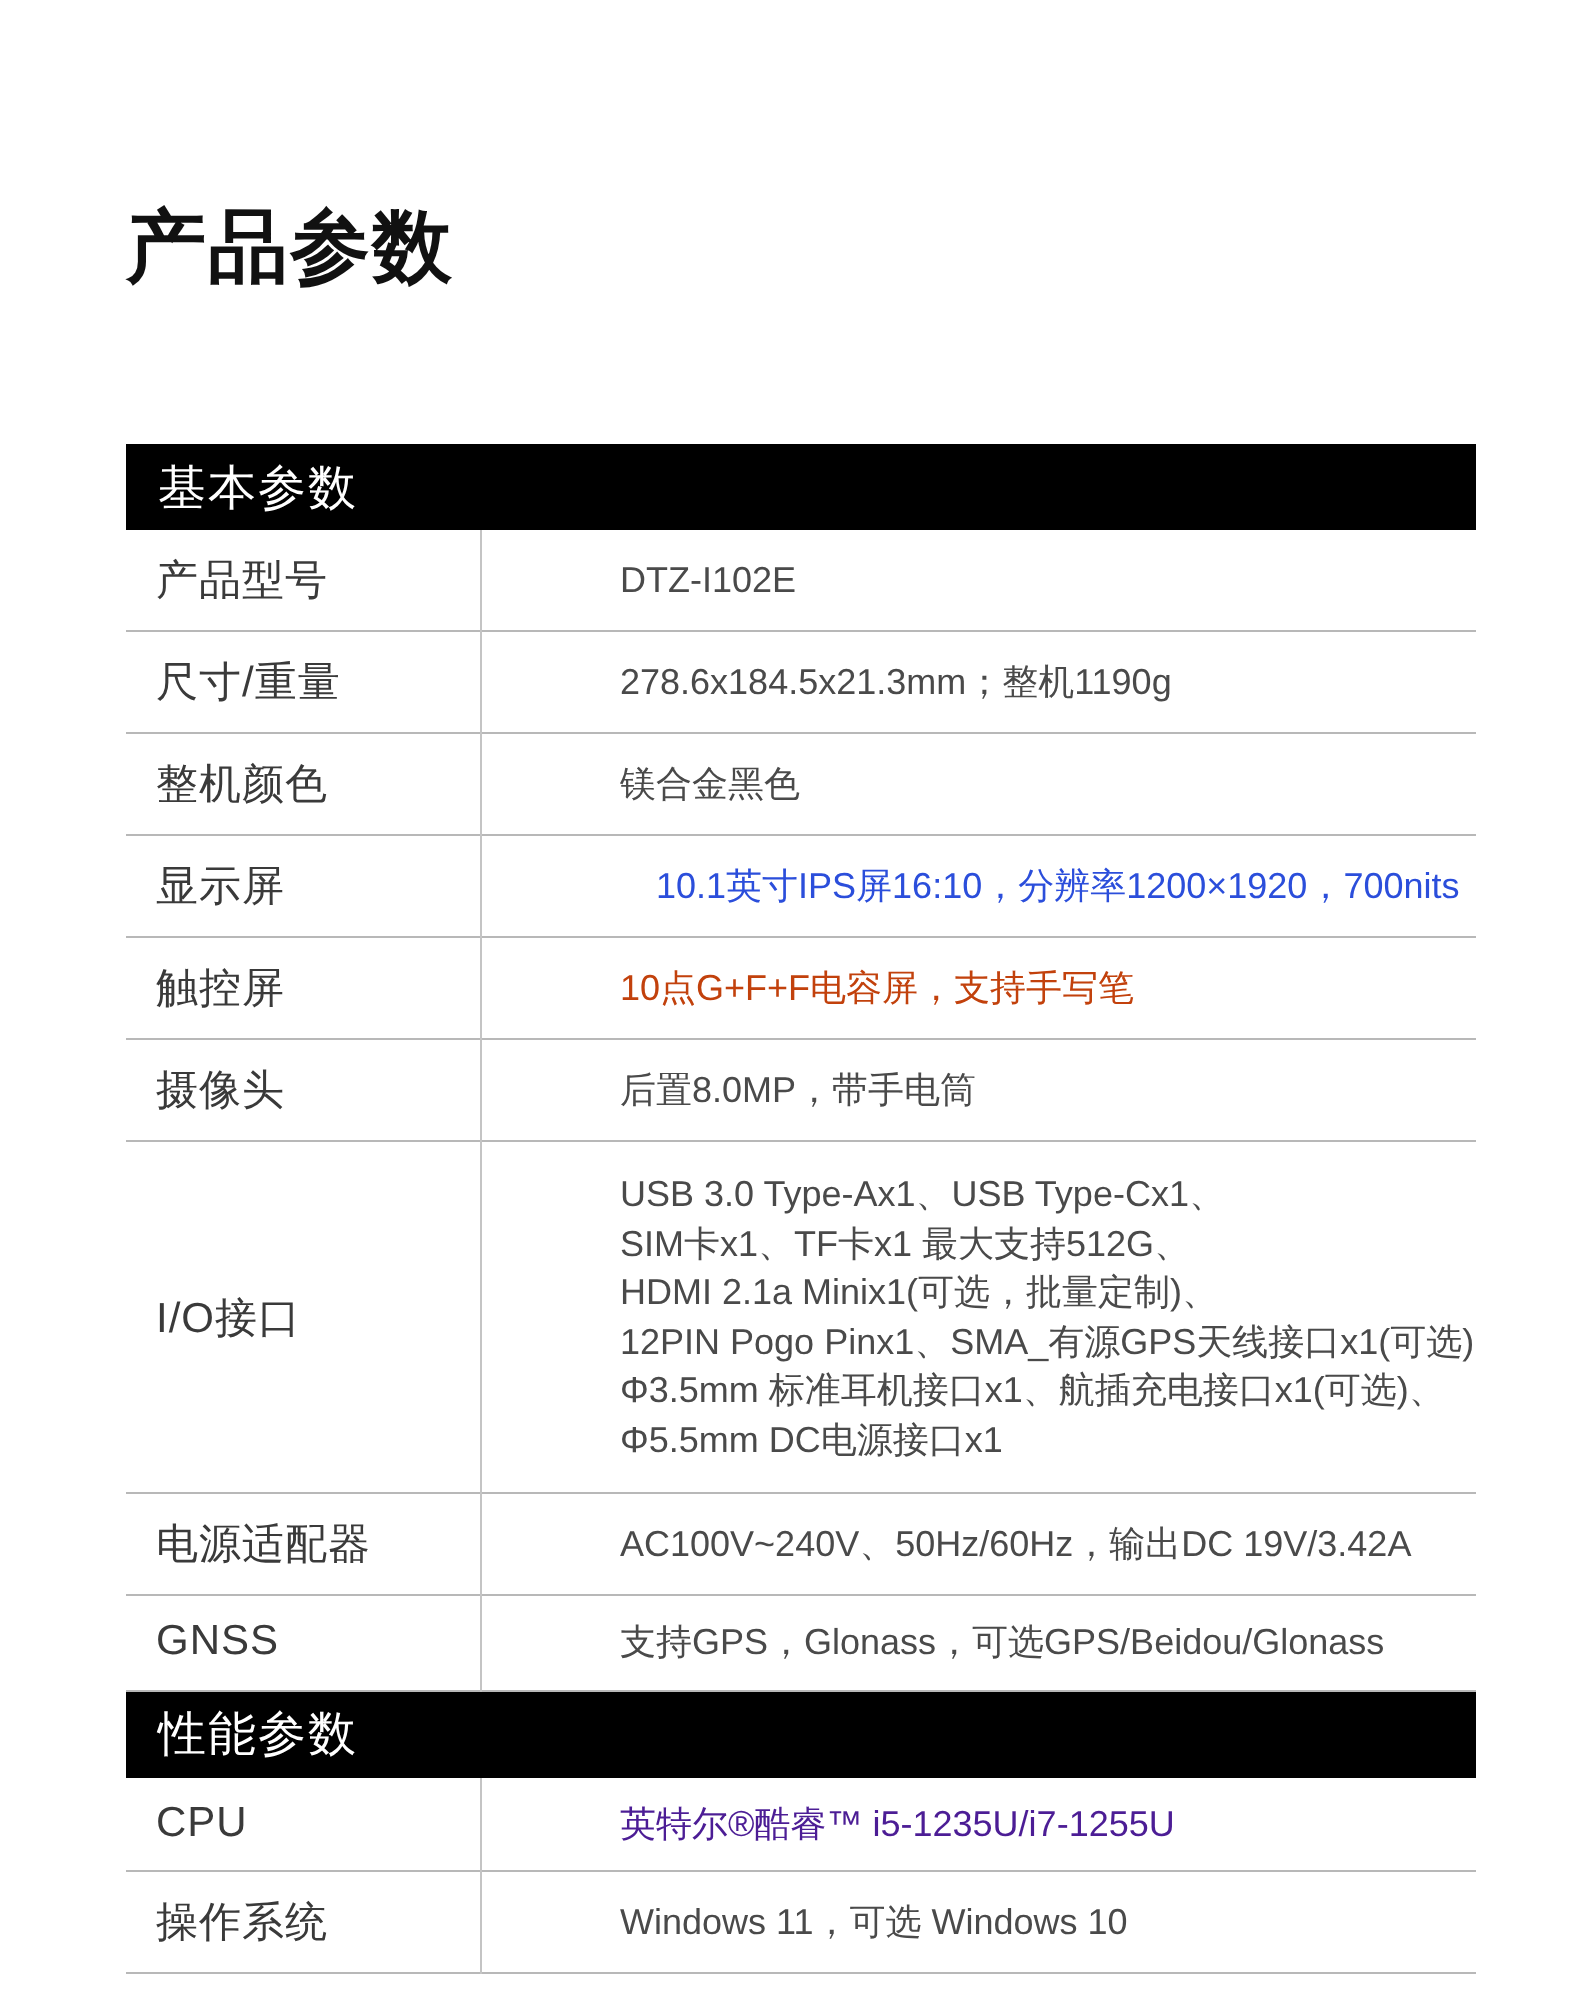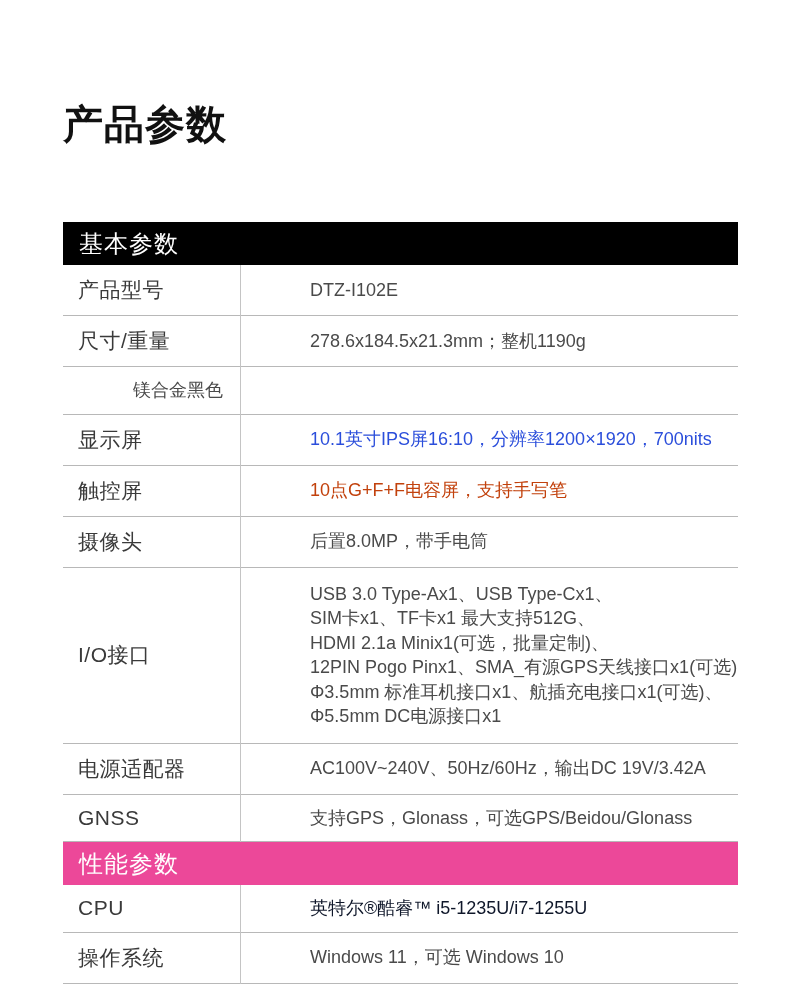--- a/index.html
+++ b/index.html
@@ -105,25 +105,26 @@
         <div class="section-rows">
           <div class="spec-row">
             <div class="spec-label">产品型号</div>
             <div class="spec-value">DTZ-I102E</div>
           </div>
           <div class="spec-row">
             <div class="spec-label">尺寸/重量</div>
             <div class="spec-value">278.6x184.5x21.3mm；整机1190g</div>
           </div>
           <div class="spec-row">
+            <div class="spec-label">整机颜色</div>
             <div class="spec-value">镁合金黑色</div>
           </div>
           <div class="spec-row">
             <div class="spec-label">显示屏</div>
-            <div class="spec-value highlight" style="color: rgb(43, 78, 219);">10.1英寸IPS屏16:10，分辨率1200×1920，700nits</div>
+            <div class="spec-value highlight" style="color: rgb(43, 78, 219); margin-left: 18px;">10.1英寸IPS屏16:10，分辨率1200×1920，700nits</div>
           </div>
           <div class="spec-row">
             <div class="spec-label">触控屏</div>
             <div class="spec-value highlight" style="color: #c2410c;">10点G+F+F电容屏，支持手写笔</div>
           </div>
           <div class="spec-row">
             <div class="spec-label">摄像头</div>
             <div class="spec-value">后置8.0MP，带手电筒</div>
           </div>
           <div class="spec-row io-row">
@@ -141,25 +142,25 @@
             <div class="spec-label">电源适配器</div>
             <div class="spec-value">AC100V~240V、50Hz/60Hz，输出DC 19V/3.42A</div>
           </div>
           <div class="spec-row">
             <div class="spec-label">GNSS</div>
             <div class="spec-value">支持GPS，Glonass，可选GPS/Beidou/Glonass</div>
           </div>
         </div>
       </section>
       <section>
-        <div class="section-header" style="background: #ec4899; color: rgb(255, 255, 255);">性能参数</div>
+        <div class="section-header" style="background: #000000; color: rgb(255, 255, 255);">性能参数</div>
         <div class="section-rows">
           <div class="spec-row">
             <div class="spec-label">CPU</div>
-            <div class="spec-value highlight" style="color: #0f172a;">英特尔®酷睿™ i5-1235U/i7-1255U</div>
+            <div class="spec-value highlight" style="color: #4c1d95;">英特尔®酷睿™ i5-1235U/i7-1255U</div>
           </div>
           <div class="spec-row">
             <div class="spec-label">操作系统</div>
             <div class="spec-value">Windows 11，可选 Windows 10</div>
           </div>
         </div>
       </section>
     </div>
 </main>
 

